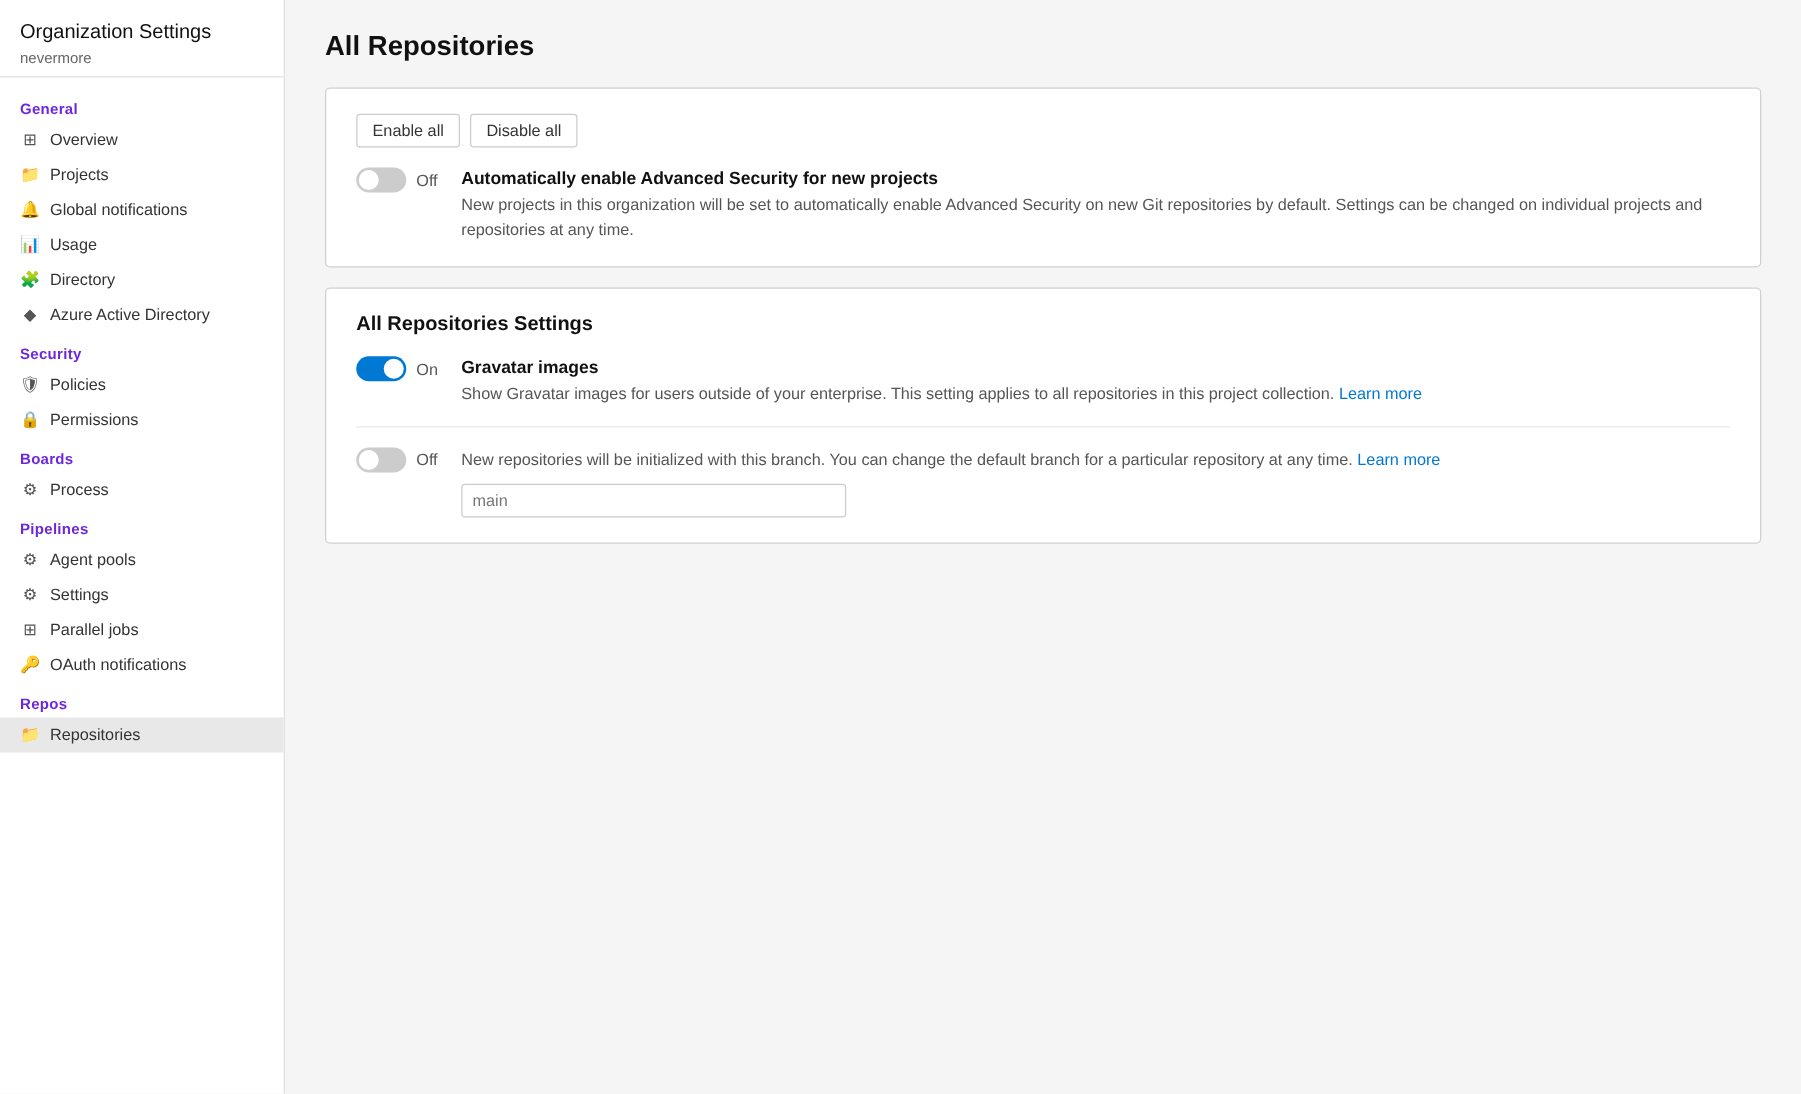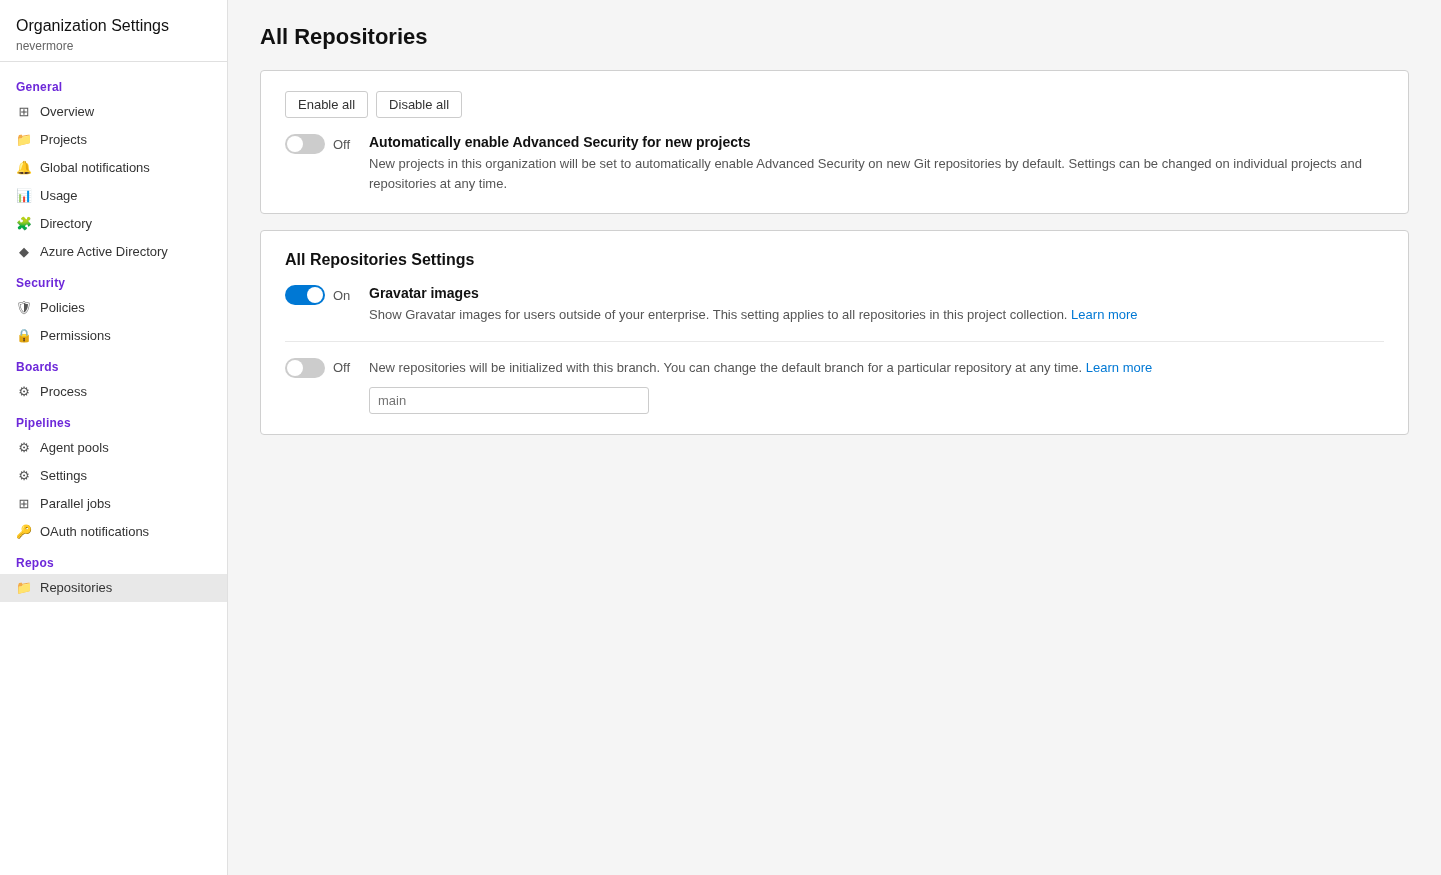--- a/index.html
+++ b/index.html
@@ -184,21 +184,21 @@
       color: #555;
       line-height: 1.5;
     }
     .setting-desc a {
       color: #0078d4;
       text-decoration: none;
     }
 
     .branch-input {
       margin-top: 10px;
-      width: 280px;
+      width: 308px;
       padding: 5px 8px;
       border: 1px solid #ccc;
       border-radius: 3px;
       font-size: 13px;
       color: #999;
       background: #fff;
     }
 
     .divider {
       border: none;

